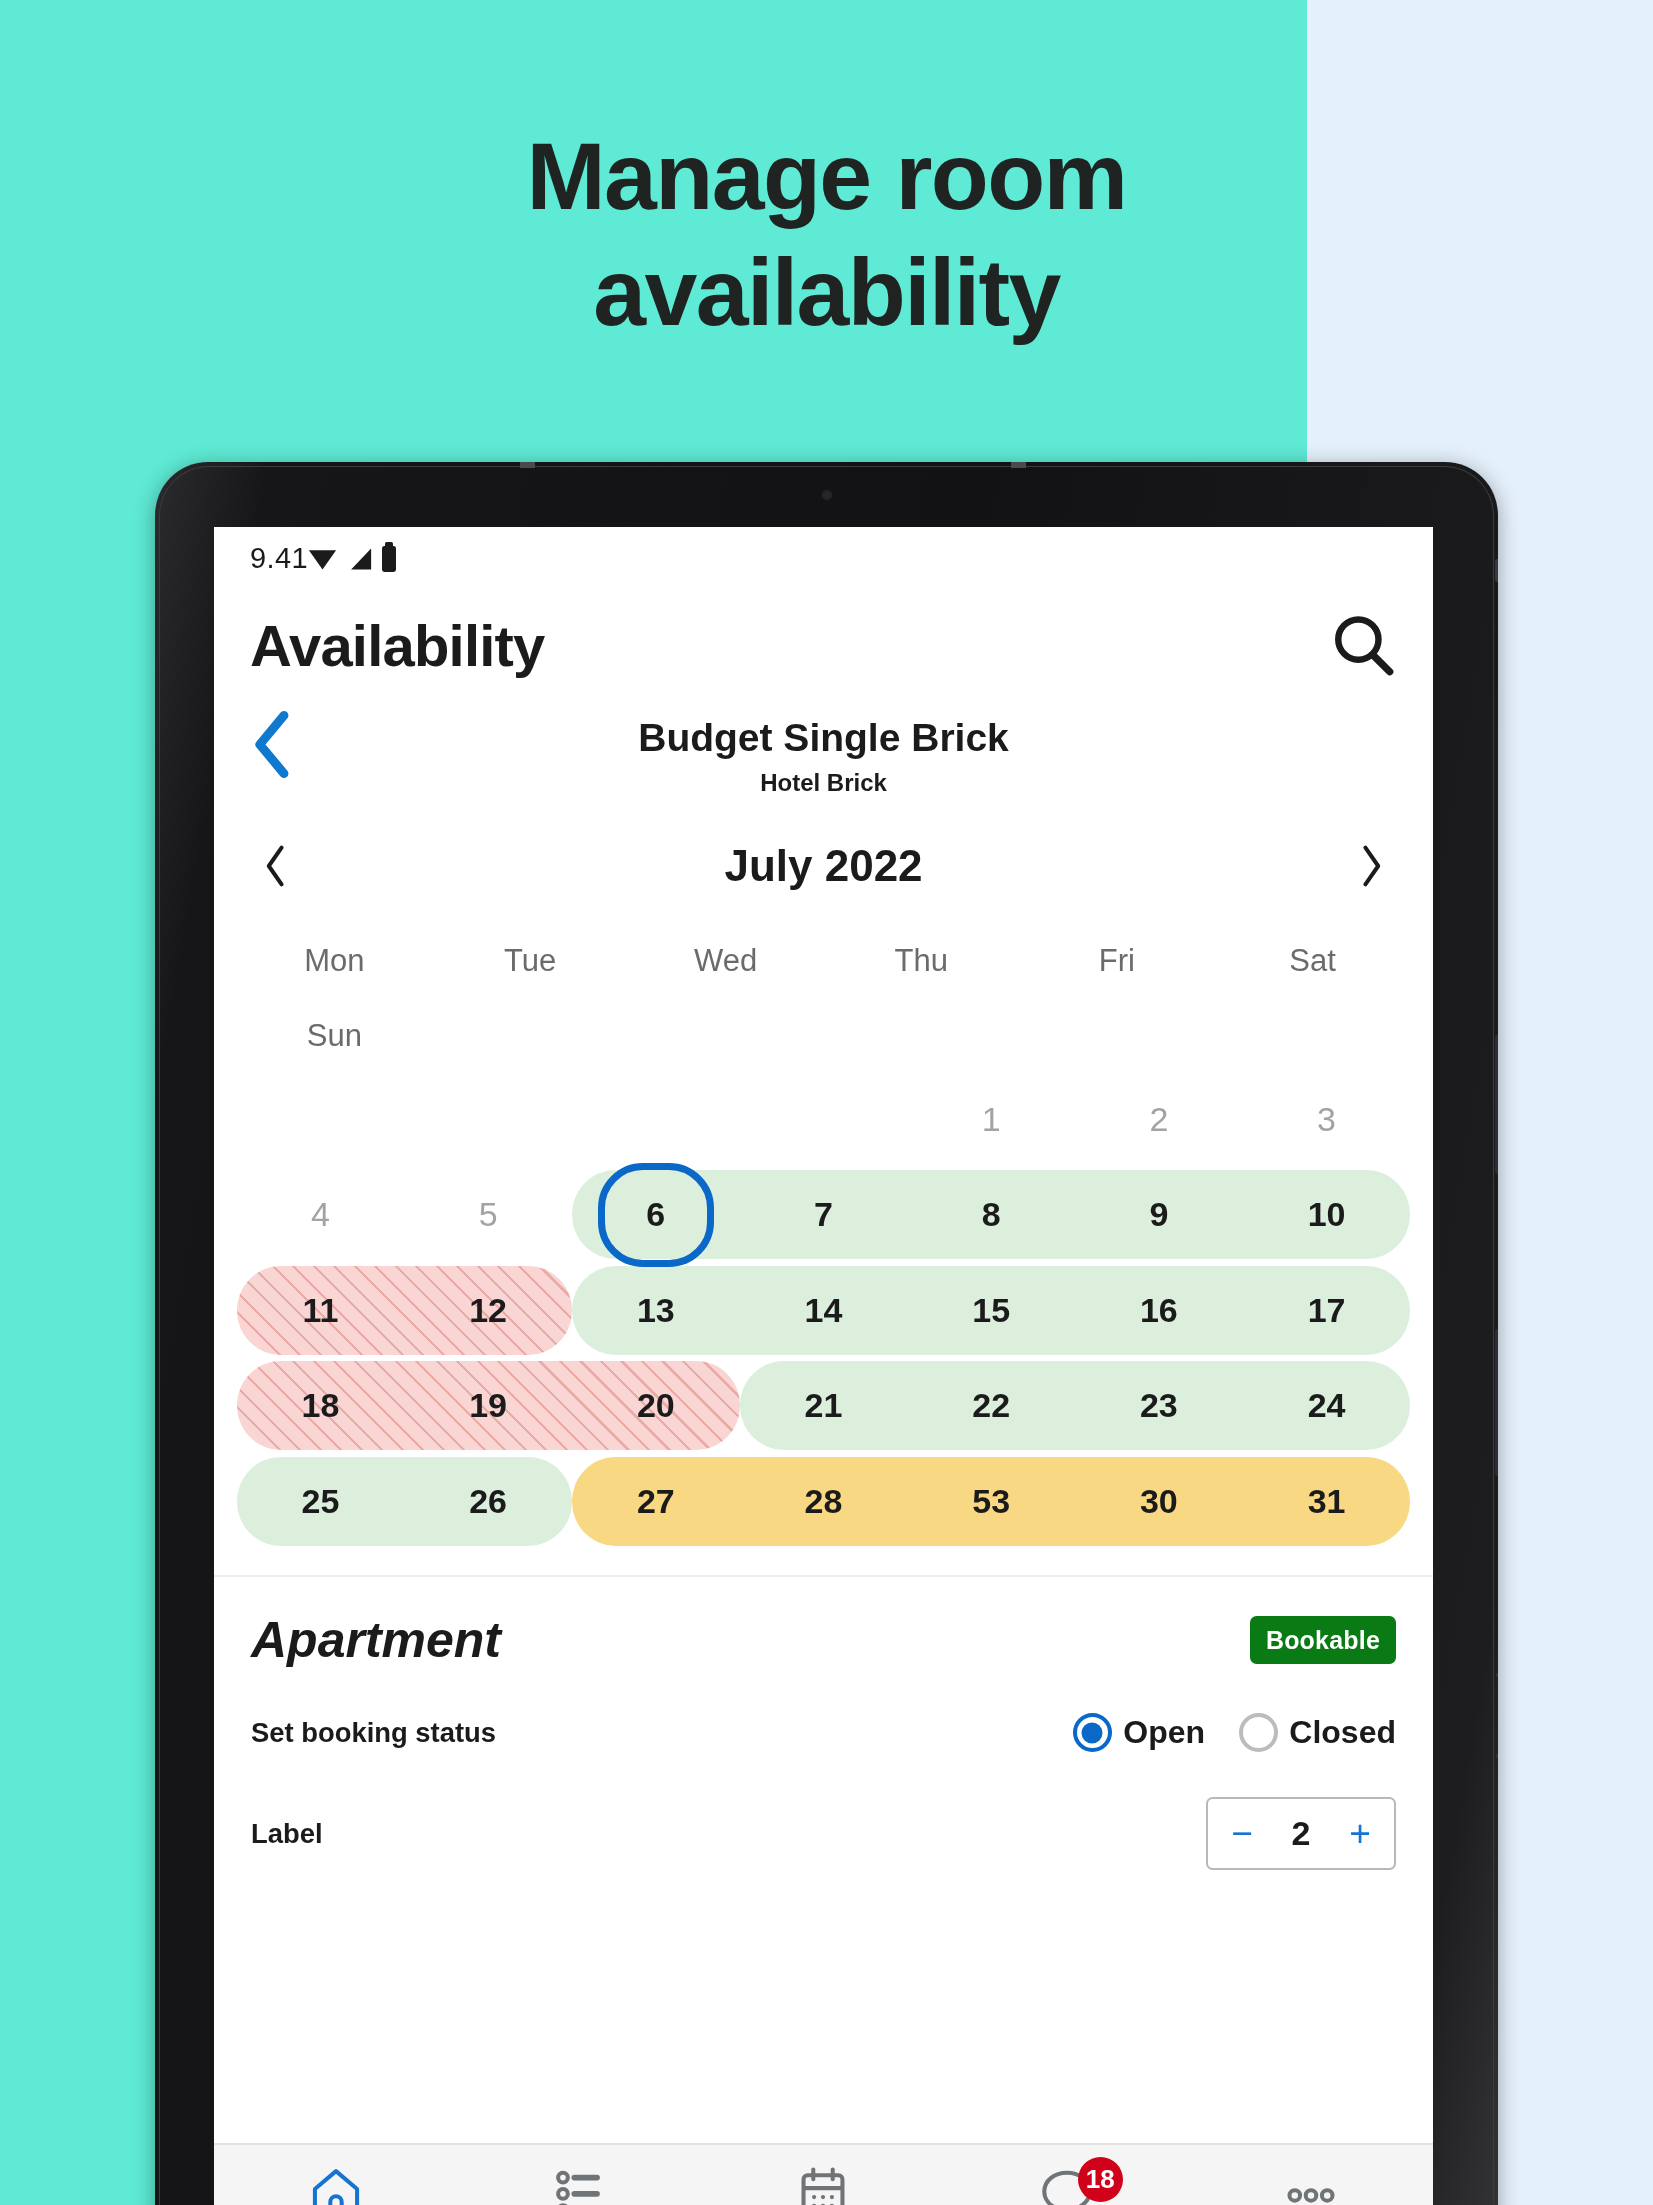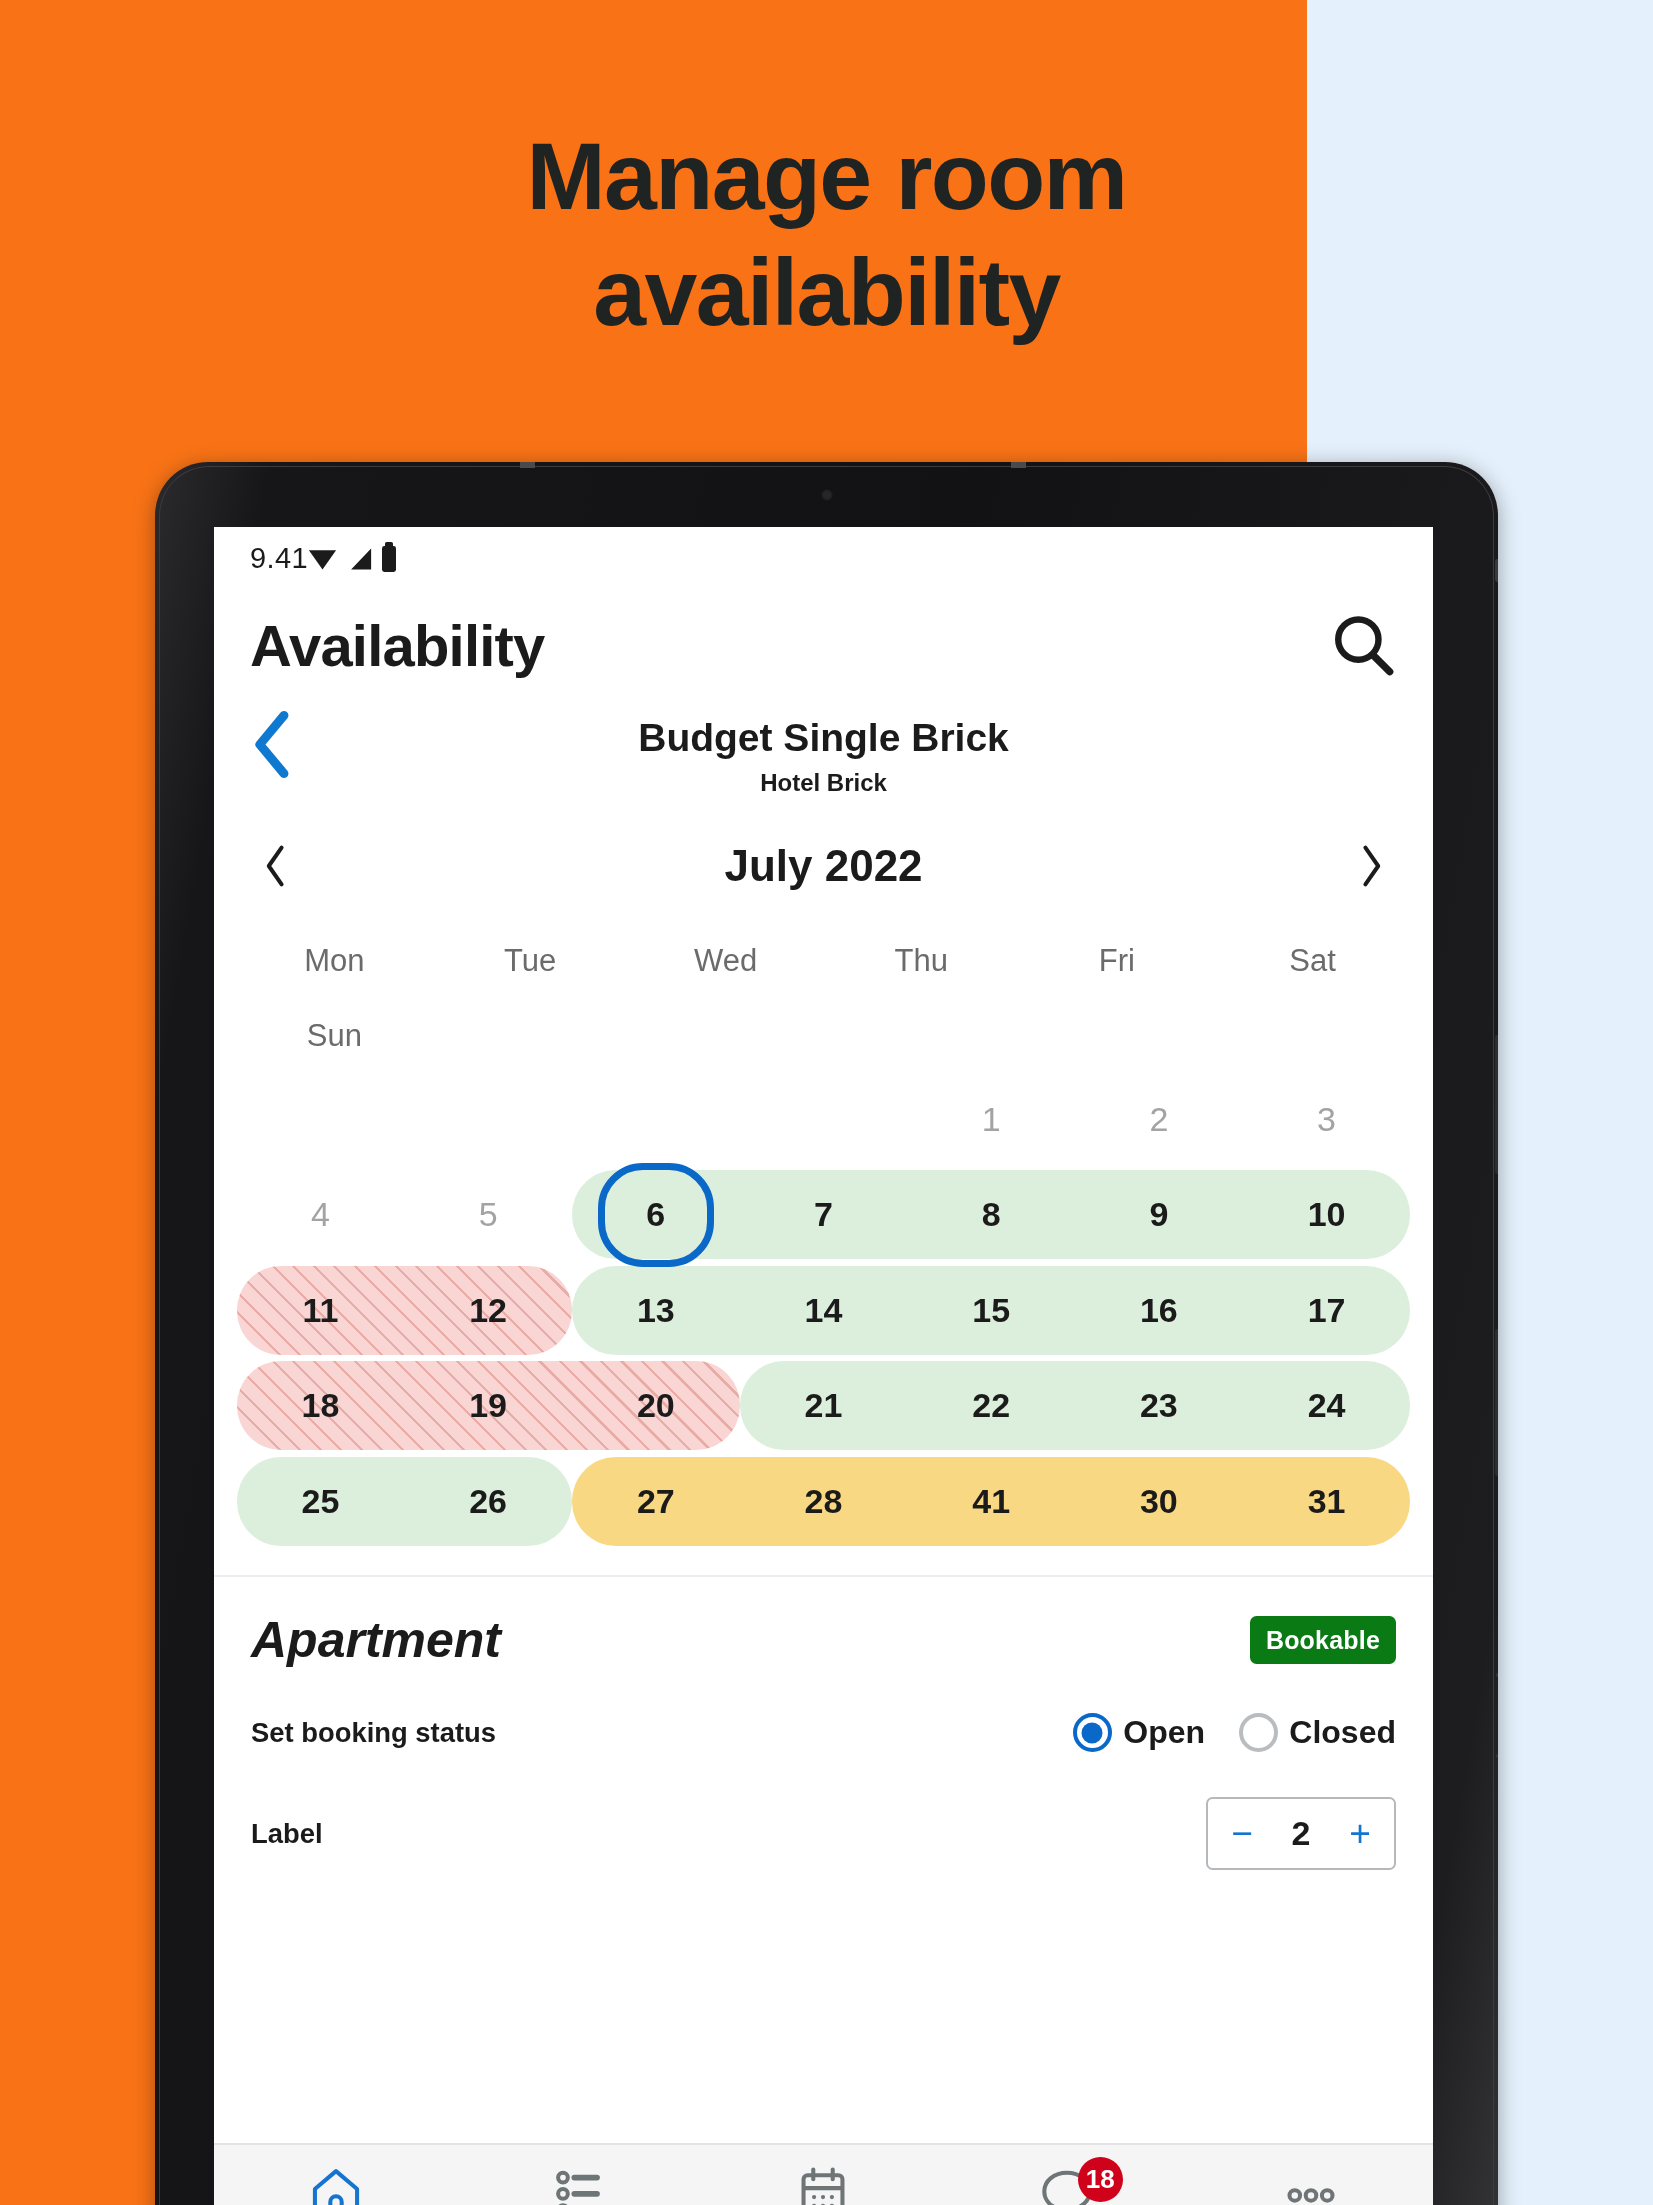--- a/index.html
+++ b/index.html
@@ -2,21 +2,21 @@
 <html style="font-size:13px"><head>
 <meta charset="utf-8">
 <style>
   * { box-sizing: border-box; margin: 0; padding: 0; }
   html, body {
     width: 1653px; height: 2205px;
     background: #e4f0fb;
     font-family: "Liberation Sans", sans-serif;
     overflow: hidden;
   }
-  #stage { position: relative; width: 1307px; height: 2205px; background: #f97316; }
+  #stage { position: relative; width: 1307px; height: 2205px; background: #5eead4; }
 
   
   .headline {
     position: absolute; left: 0; top: 119px; width: 1653px;
     text-align: center;
     font-size: 95px; font-weight: 700; line-height: 1.22;
     color: #1f2322; letter-spacing: -1.6px;
   }
 
   
@@ -309,21 +309,21 @@
               </div>
             </div>
             <div class="week">
               <div class="seg green" style="left: 0%; width: 28.5714%;"></div>
               <div class="seg yellow" style="left: 28.5714%; width: 71.4286%;"></div>
               <div class="week-grid">
                 <div class="day">25</div>
                 <div class="day">26</div>
                 <div class="day">27</div>
                 <div class="day">28</div>
-                <div class="day">41</div>
+                <div class="day">53</div>
                 <div class="day">30</div>
                 <div class="day">31</div>
               </div>
             </div>
           </div>
       </div>
 
       <div class="divider"></div>
 
       <div class="panel">

